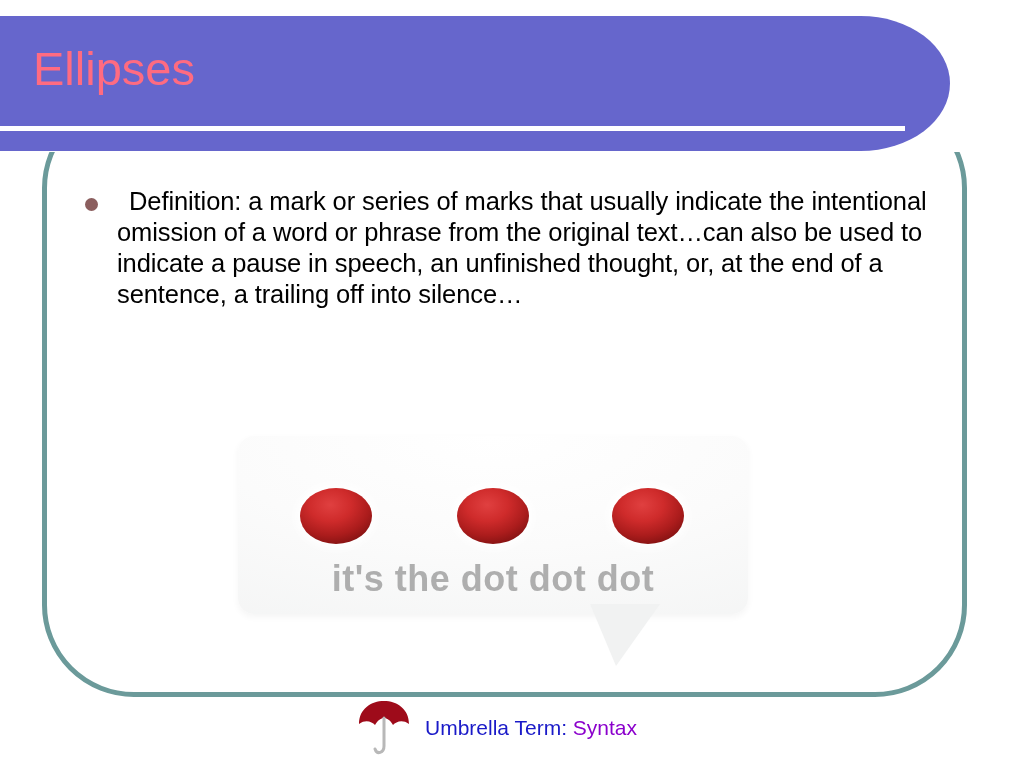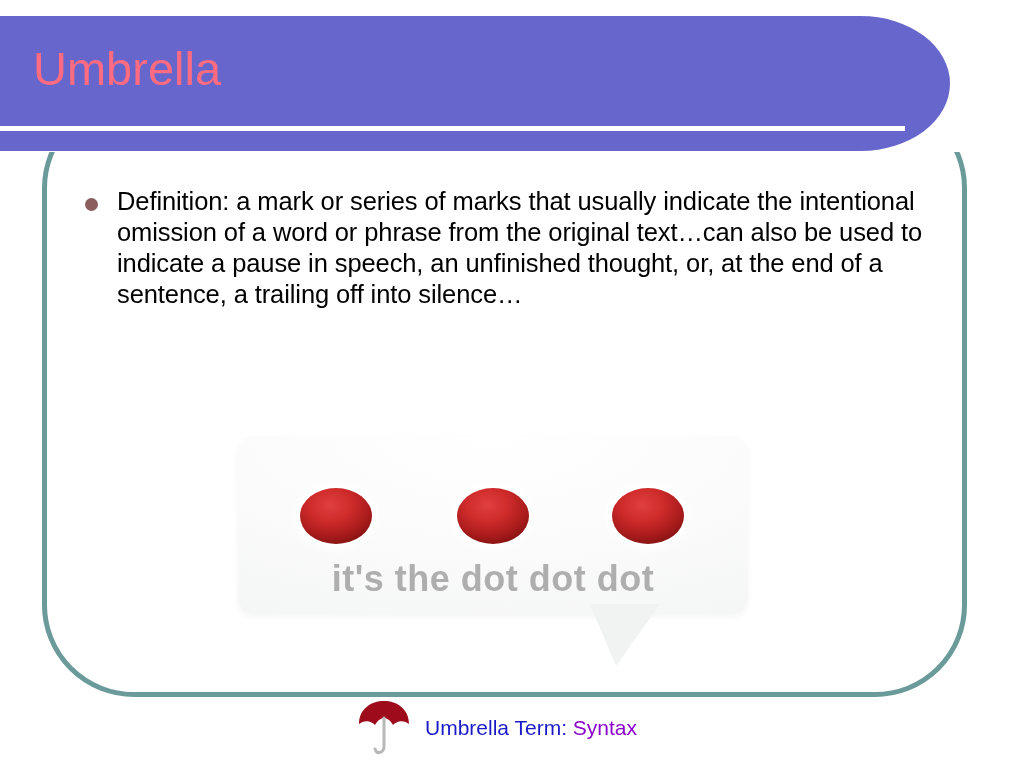--- a/index.html
+++ b/index.html
@@ -100,20 +100,21 @@
     width: 13px;
     height: 13px;
     border-radius: 50%;
     background: #8b5e5e;
   }
   .bullet-text {
     font-size: 25.5px;
     line-height: 31px;
     color: #000000;
     letter-spacing: -0.1px;
+    margin-left: 12px;
   }
 
   
   #bubble-figure {
     position: absolute;
     left: 238px;
     top: 436px;
     width: 520px;
     height: 250px;
     z-index: 8;
@@ -192,21 +193,21 @@
 </head>
 <body>
 
 <div id="slide">
 
   <div id="content-frame"></div>
   <div id="frame-top-mask"></div>
 
   <div id="header-band"></div>
   <div id="header-rule"></div>
-  <div id="slide-title">Umbrella</div>
+  <div id="slide-title">Ellipses</div>
 
   <div id="body-block">
     <div class="bullet-row">
       <span class="bullet-dot"></span>
       <span class="bullet-text">Definition: a mark or series of marks that usually indicate the intentional omission of a word or phrase from the original text…can also be used to indicate a pause in speech, an unfinished thought, or, at the end of a sentence, a trailing off into silence…</span>
     </div>
   </div>
 
   <div id="bubble-figure">
     <div id="bubble-body">

